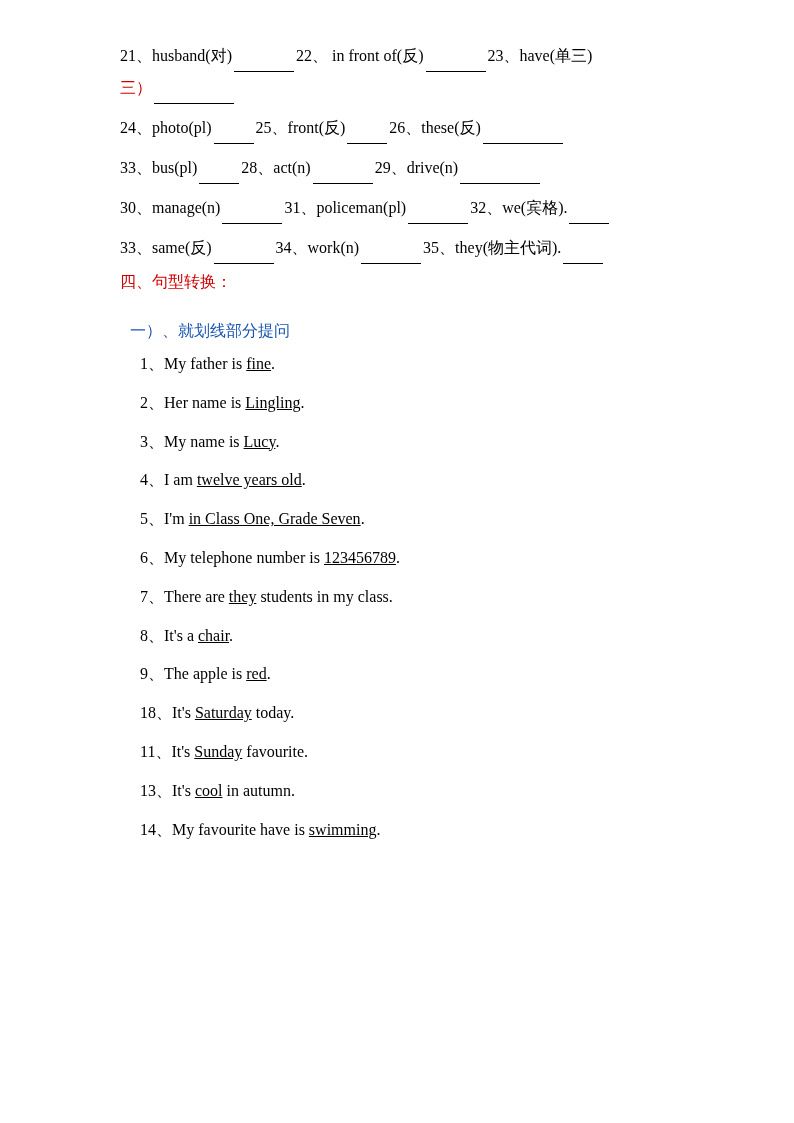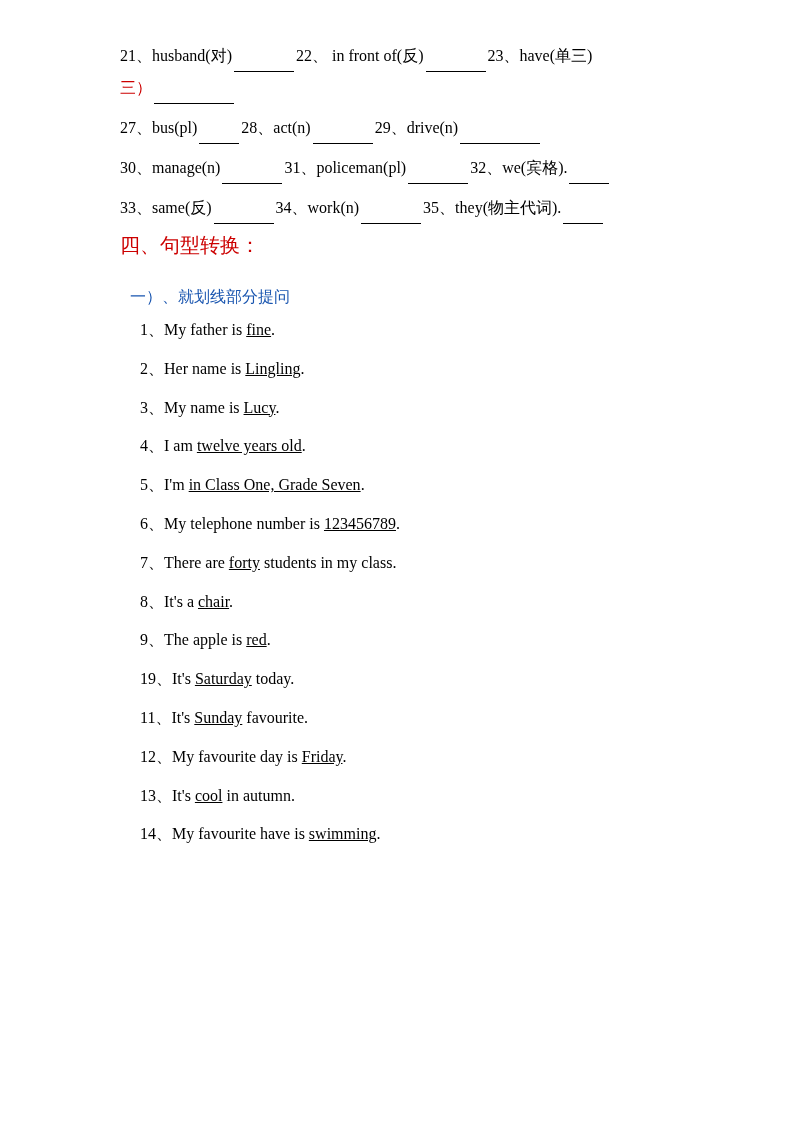--- a/index.html
+++ b/index.html
@@ -38,21 +38,21 @@
       min-width: 80px;
       border-bottom: 1px solid #000;
       vertical-align: bottom;
       margin: 0 2px;
     }
     .chinese-red {
       color: #cc0000;
     }
     .section-title {
       color: #cc0000;
-      font-size: 20px;
+      font-size: 16px;
       margin-bottom: 8px;
       margin-top: 4px;
     }
     .subsection-title {
       color: #1a56b0;
       font-size: 16px;
       margin-bottom: 8px;
       margin-left: 10px;
       margin-top: 28px;
     }
@@ -72,23 +72,26 @@
 <div>
 
   <div class="vocab-line">
     <span>21、husband(对)</span><span class="blank"></span><span>22、 in front of(反)</span><span class="blank"></span><span>23、have(单三)</span>
   </div>
 
   <div class="vocab-line" style="margin-top:-8px;">
     <span class="chinese-red">三）</span><span class="blank-long"></span>
   </div>
 
+  <div class="vocab-line">
+    <span>24、photo(pl)</span><span class="blank-short"></span><span>25、front(反)</span><span class="blank-short"></span><span>26、these(反)</span><span class="blank-long"></span>
+  </div>
 
   <div class="vocab-line">
-    <span>27、bus(pl)</span><span class="blank-short"></span><span>28、act(n)</span><span class="blank"></span><span>29、drive(n)</span><span class="blank-long"></span>
+    <span>33、bus(pl)</span><span class="blank-short"></span><span>28、act(n)</span><span class="blank"></span><span>29、drive(n)</span><span class="blank-long"></span>
   </div>
 
   <div class="vocab-line">
     <span>30、manage(n)</span><span class="blank"></span><span>31、policeman(pl)</span><span class="blank"></span><span>32、we(宾格).</span><span class="blank-short"></span>
   </div>
 
   <div class="vocab-line">
     <span>33、same(反)</span><span class="blank"></span><span>34、work(n)</span><span class="blank"></span><span>35、they(物主代词).</span><span class="blank-short"></span>
   </div>
 
@@ -118,42 +121,39 @@
 
     <div class="numbered-item">
       <span>5、</span><span>I'm </span><span class="underline">in Class One, Grade Seven</span><span>.</span>
     </div>
 
     <div class="numbered-item">
       <span>6、</span><span>My telephone number is </span><span class="underline">123456789</span><span>.</span>
     </div>
 
     <div class="numbered-item">
-      <span>7、</span><span>There are </span><span class="underline">forty</span><span> students in my class.</span>
+      <span>7、</span><span>There are </span><span class="underline">they</span><span> students in my class.</span>
     </div>
 
     <div class="numbered-item">
       <span>8、</span><span>It's   a </span><span class="underline">chair</span><span>.</span>
     </div>
 
     <div class="numbered-item">
       <span>9、</span><span>The apple is </span><span class="underline">red</span><span>.</span>
     </div>
 
     <div class="numbered-item">
-      <span>19、</span><span>It's </span><span class="underline">Saturday</span><span> today.</span>
+      <span>18、</span><span>It's </span><span class="underline">Saturday</span><span> today.</span>
     </div>
 
     <div class="numbered-item">
       <span>11、</span><span>It's </span><span class="underline">Sunday</span><span> favourite.</span>
     </div>
 
-    <div class="numbered-item">
-      <span>12、</span><span>My favourite day is </span><span class="underline">Friday</span><span>.</span>
-    </div>
 
     <div class="numbered-item">
       <span>13、</span><span>It's </span><span class="underline">cool</span><span> in autumn.</span>
     </div>
 
     <div class="numbered-item">
       <span>14、</span><span>My favourite have is </span><span class="underline">swimming</span><span>.</span>
     </div>
 
   </div>

